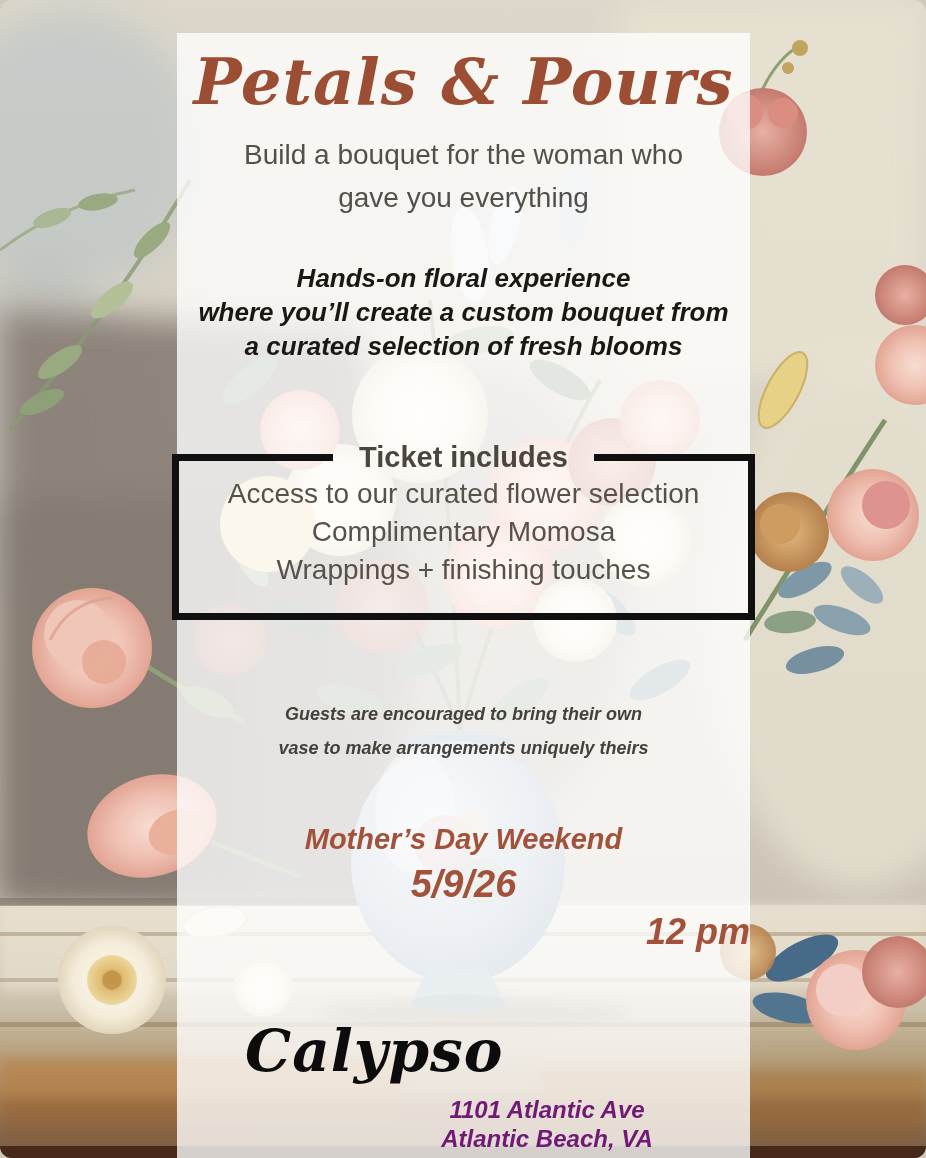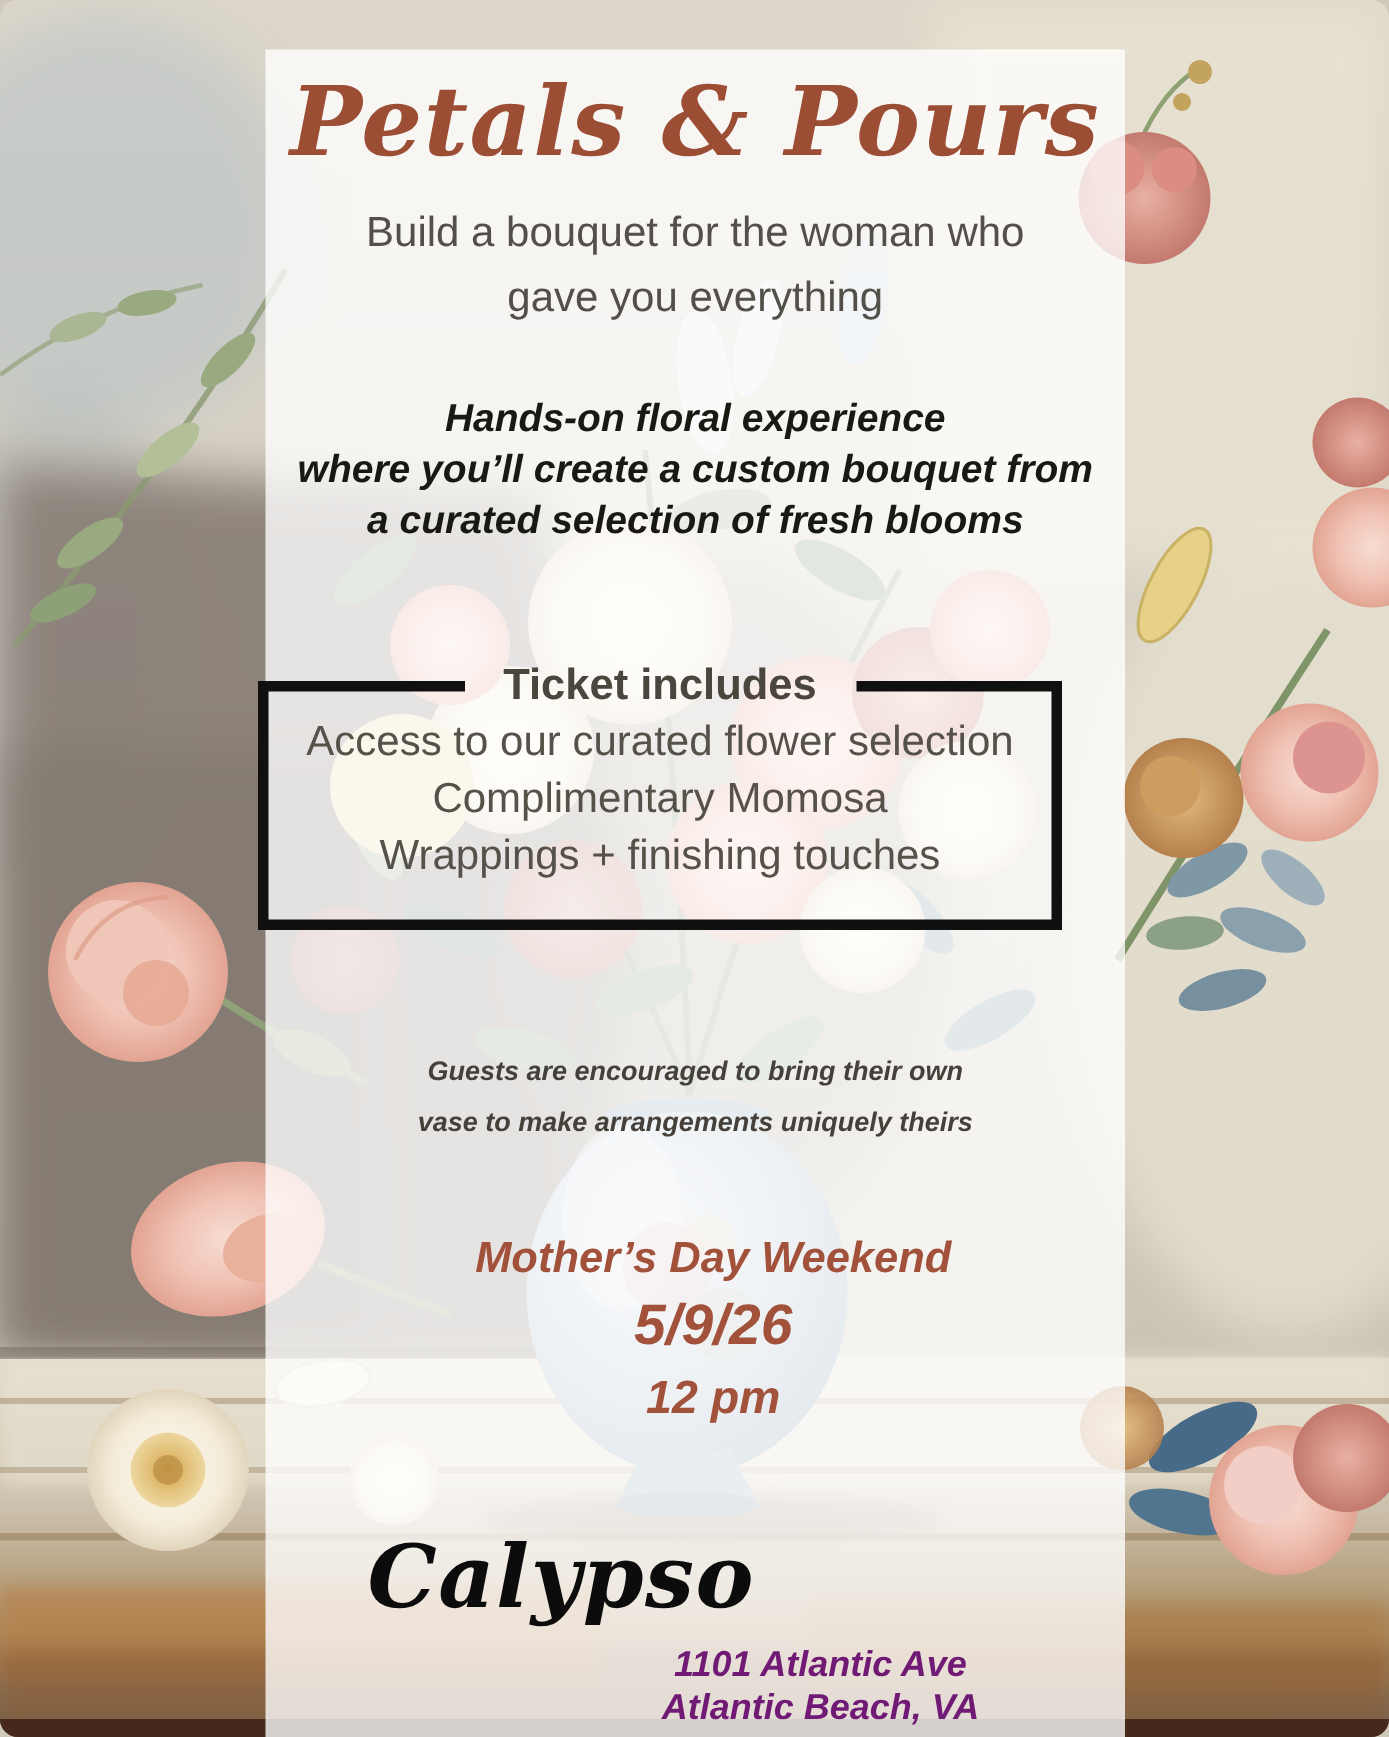--- a/index.html
+++ b/index.html
@@ -13,31 +13,31 @@
     position:absolute;left:177px;top:33px;width:573px;height:1125px;
     background:rgba(255,255,255,0.78);
   }
   .centered{position:absolute;left:0;width:100%;text-align:center;}
   .title{
     top:14px;font-family:"DejaVu Serif",serif;font-style:italic;font-weight:bold;
     font-size:64px;line-height:1.1;color:#9c4e35;letter-spacing:1px;
   }
   .subtitle{top:100px;font-size:28px;line-height:43px;color:#53504a;}
   .description{top:228px;font-size:26px;line-height:34px;font-weight:bold;font-style:italic;color:#191813;}
-  .ticket{position:absolute;left:-5px;top:402px;width:536px;}
+  .ticket{position:absolute;left:-5px;top:402px;width:583px;}
   .ticket-heading{display:flex;align-items:center;height:44px;margin-bottom:-22px;position:relative;z-index:2;}
   .ticket-heading .bar{flex:1;height:7px;background:#101010;}
   .ticket-label{padding:0 26px;font-size:29px;font-weight:bold;color:#4b463d;white-space:nowrap;}
   .ticket-box{border:7px solid #101010;border-top:none;padding:18px 18px 24px;box-sizing:border-box;}
   .ticket-item{font-size:28px;line-height:38px;color:#56524a;text-align:center;}
   .note{top:664px;font-size:18px;line-height:34px;font-weight:bold;font-style:italic;color:#45413a;}
-  .event-block{top:786px;font-style:italic;font-weight:bold;color:#a2523a;margin-left:12px;}
+  .event-block{top:786px;font-style:italic;font-weight:bold;color:#a2523a;}
   .event-label{font-size:29px;line-height:40px;}
   .event-date{font-size:38px;line-height:50px;}
-  .event-time{font-size:31px;line-height:46px;}
+  .event-time{font-size:36px;line-height:46px;text-align:right;}
   .venue-name{
     position:absolute;left:68px;top:984px;
     font-family:"DejaVu Serif",serif;font-style:italic;font-weight:bold;
     font-size:58px;color:#0c0c0c;letter-spacing:1px;
   }
   .address{
     position:absolute;left:160px;top:1062px;width:420px;text-align:center;
     font-size:24px;line-height:29px;font-style:italic;font-weight:bold;color:#701a75;
   }
 </style>

